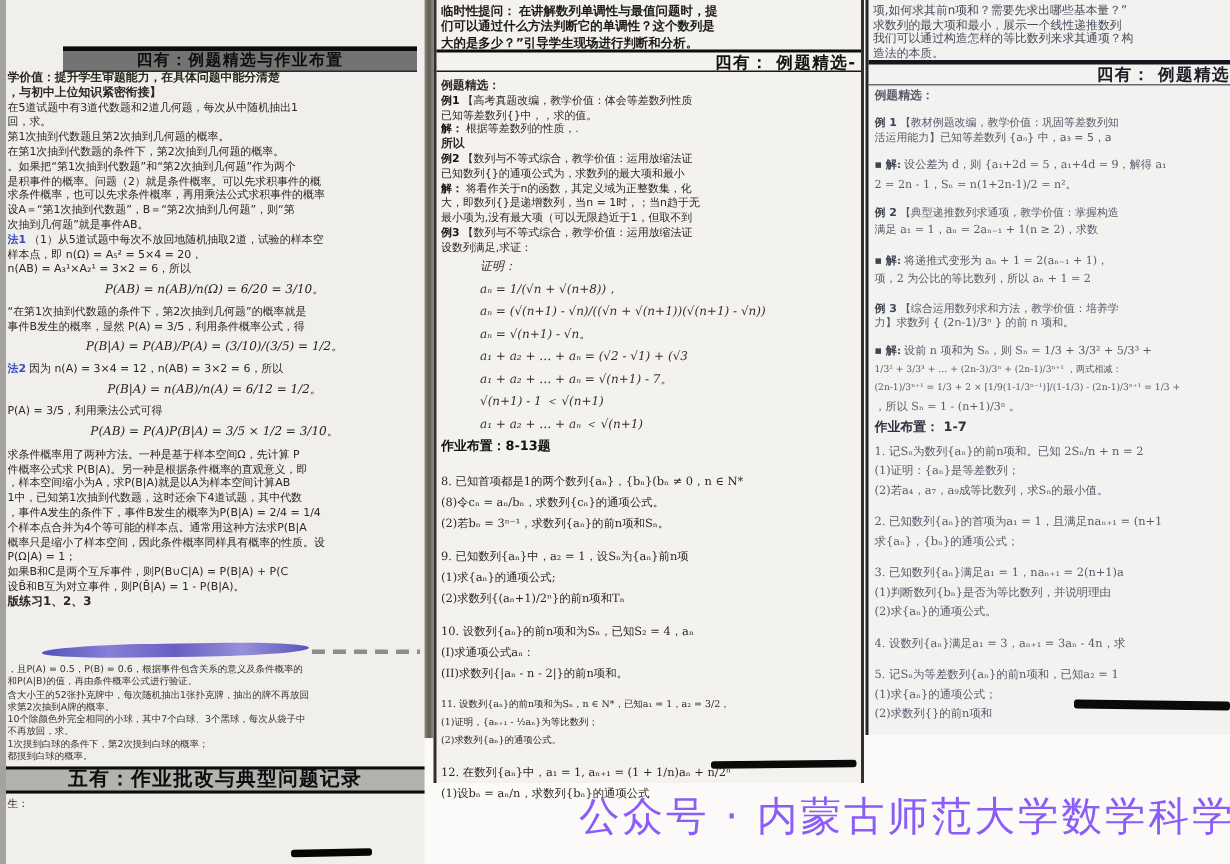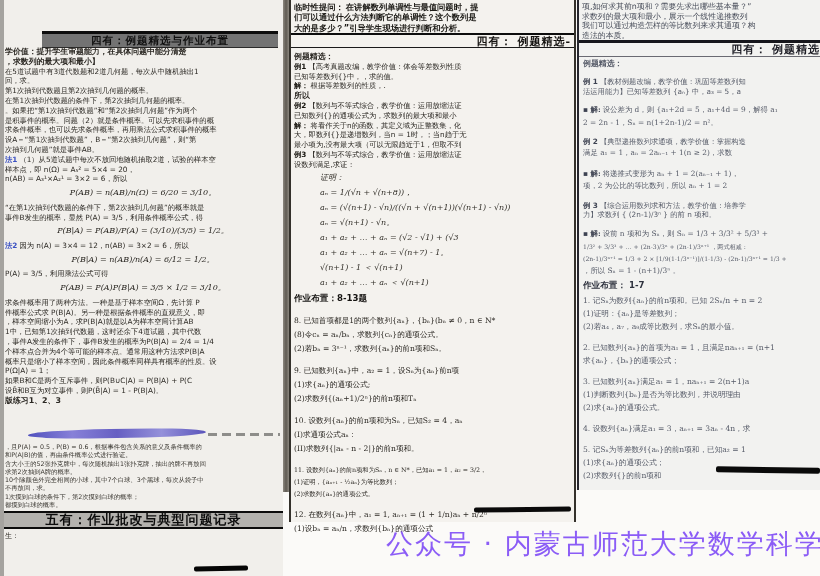--- a/index.html
+++ b/index.html
@@ -93,21 +93,21 @@
 <div id="screen">
 
   <div class="edge-strip"></div>
 
   <div class="page-left">
     <div class="hdr-bar1">四有：例题精选与作业布置</div>
 
     <div class="left-body">
 
     <div class="ln b"><span>学价值：提升学生审题能力，在具体问题中能分清楚</span></div>
-        <div class="ln b"><span>，求数列的最大项和最小】</span></div>
+        <div class="ln b"><span>，与初中上位知识紧密衔接】</span></div>
         <div class="ln"><span>在5道试题中有3道代数题和2道几何题，每次从中随机抽出1</span></div>
         <div class="ln"><span>回，求。</span></div>
         <div class="ln"><span>第1次抽到代数题且第2次抽到几何题的概率。</span></div>
         <div class="ln"><span>在第1次抽到代数题的条件下，第2次抽到几何题的概率。</span></div>
         <div class="ln"><span>。如果把“第1次抽到代数题”和“第2次抽到几何题”作为两个</span></div>
         <div class="ln"><span>是积事件的概率。问题（2）就是条件概率。可以先求积事件的概</span></div>
         <div class="ln"><span>求条件概率，也可以先求条件概率，再用乘法公式求积事件的概率</span></div>
         <div class="ln"><span>设A＝“第1次抽到代数题”，B＝“第2次抽到几何题”，则“第</span></div>
         <div class="ln"><span>次抽到几何题”就是事件AB。</span></div>
         <div class="ln"><span class="pre">法1</span><span>（1）从5道试题中每次不放回地随机抽取2道，试验的样本空</span></div>
@@ -177,21 +177,21 @@
         <div class="ln"><span class="pre">解：</span><span>将看作关于n的函数，其定义域为正整数集，化</span></div>
         <div class="ln"><span>大，即数列{}是递增数列，当n = 1时，；当n趋于无</span></div>
         <div class="ln"><span>最小项为,没有最大项（可以无限趋近于1，但取不到</span></div>
         <div class="ln"><span class="pre">例3</span><span>【数列与不等式综合，教学价值：运用放缩法证</span></div>
         <div class="ln"><span>设数列满足,求证：</span></div>
         <div class="ln f"><span>证明：</span></div>
         <div class="ln f"><span>aₙ = 1/(√n + √(n+8))，</span></div>
         <div class="ln f"><span>aₙ = (√(n+1) - √n)/((√n + √(n+1))(√(n+1) - √n))</span></div>
         <div class="ln f"><span>aₙ = √(n+1) - √n。</span></div>
         <div class="ln f"><span>a₁ + a₂ + … + aₙ = (√2 - √1) + (√3</span></div>
-        <div class="ln f"><span>a₁ + a₂ + … + aₙ = √(n+7) - 1。</span></div>
+        <div class="ln f"><span>a₁ + a₂ + … + aₙ = √(n+1) - 7。</span></div>
         <div class="ln f"><span>√(n+1) - 1 ＜ √(n+1)</span></div>
         <div class="ln f"><span>a₁ + a₂ + … + aₙ ＜ √(n+1)</span></div>
         <div class="ln hw"><span>作业布置：8-13题</span></div>
         <div class="ln m gap"><span>8. 已知首项都是1的两个数列{aₙ}，{bₙ}(bₙ ≠ 0，n ∈ N*</span></div>
         <div class="ln m"><span>(8)令cₙ = aₙ/bₙ，求数列{cₙ}的通项公式。</span></div>
         <div class="ln m"><span>(2)若bₙ = 3ⁿ⁻¹，求数列{aₙ}的前n项和Sₙ。</span></div>
         <div class="ln m gap"><span>9. 已知数列{aₙ}中，a₂ = 1，设Sₙ为{aₙ}前n项</span></div>
         <div class="ln m"><span>(1)求{aₙ}的通项公式;</span></div>
         <div class="ln m"><span>(2)求数列{(aₙ+1)/2ⁿ}的前n项和Tₙ</span></div>
         <div class="ln m gap"><span>10. 设数列{aₙ}的前n项和为Sₙ，已知S₂ = 4，aₙ</span></div>

